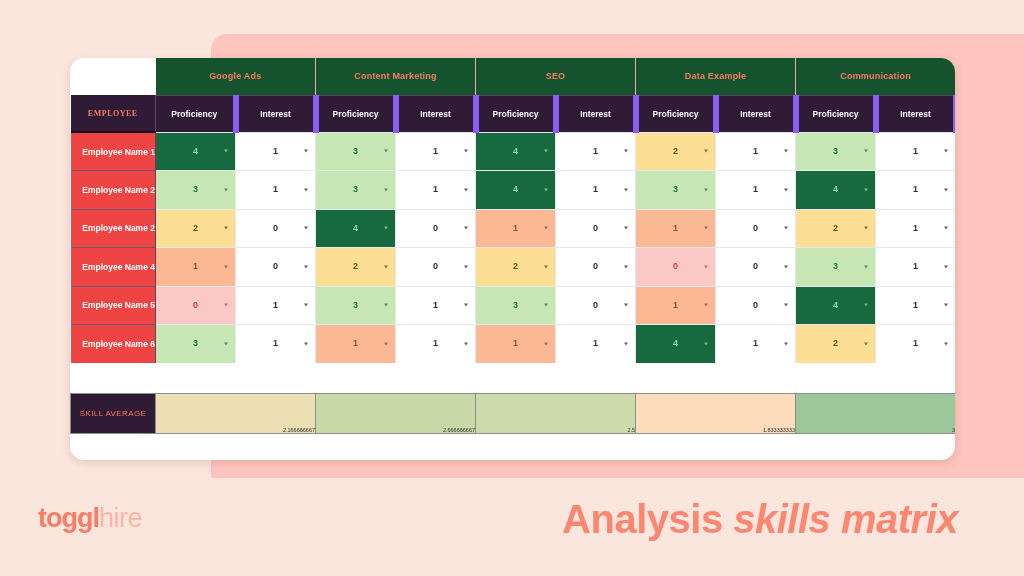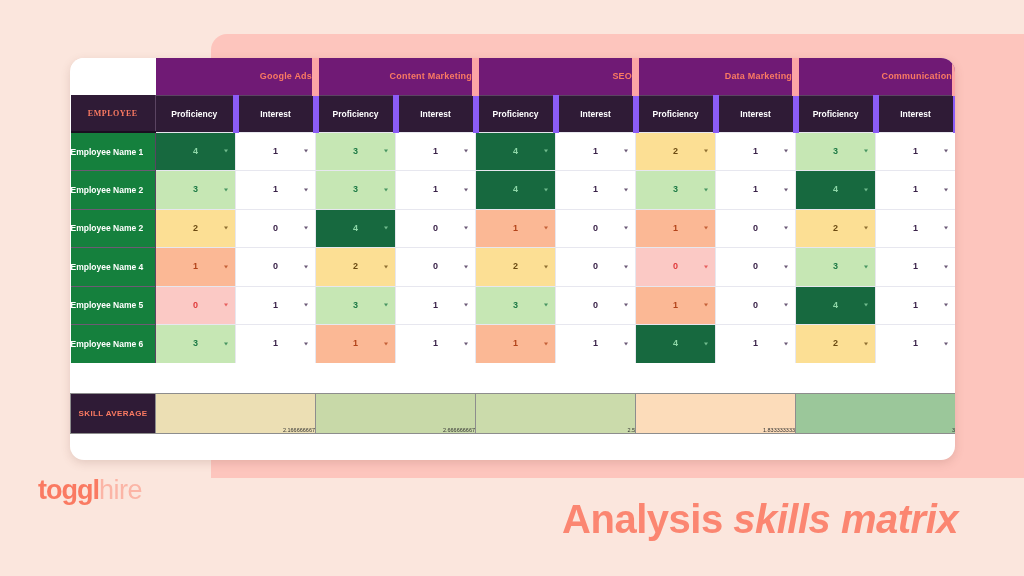--- a/index.html
+++ b/index.html
@@ -34,27 +34,27 @@
     border-collapse: collapse;
     table-layout: fixed;
     width: 885px;
     margin-left: 0px;
   }
   table.matrix td, table.matrix th { padding: 0; }
 
   
   .corner-blank { background: #ffffff; border: none; }
   .skillhdr {
-    background: #701a75;
+    background: #14532d;
     color: #fa7a62;
     font-size: 9px;
     font-weight: bold;
-    text-align: right;
+    text-align: center;
     height: 37px;
-    border-right: 7px solid #fca5a5;
+    border-right: 1px solid #fca5a5;
     letter-spacing: .2px;
   }
   .subhdr {
     background: #2f1b36;
     color: #ffffff;
     font-size: 8.5px;
     font-weight: bold;
     text-align: center;
     height: 37px;
     border-right: 6px solid #8b5cf6;
@@ -67,25 +67,25 @@
     font-weight: bold;
     text-align: center;
     height: 37px;
     letter-spacing: .5px;
     border-right: 1px solid #5b4462;
     font-family: Liberation Serif, serif;
   }
 
   
   .empname {
-    background: #15803d;
+    background: #ef4444;
     color: #ffffff;
     font-size: 8.5px;
     font-weight: bold;
-    text-align: left;
+    text-align: right;
     height: 37.5px;
     border-top: 1px solid #6d5a74;
     border-right: 1px solid #5b4462;
   }
   .empname.first { border-top: 2px solid #1a0f20; }
 
   td.cell {
     height: 37.5px;
     position: relative;
     border-top: 1px solid #e7e7ef;
@@ -114,41 +114,41 @@
   .p0 { background: #fbc9c5; color: #e03b3b; }
   .interest { background: #ffffff; color: #3a2248; }
 
   
   .spacer-row td { height: 31px; background: #ffffff; border: none; }
 
   .avglabel {
     background: #2f1b36;
     color: #fa7a62;
     font-size: 8px;
-    font-weight: bold;
+    font-weight: normal;
     text-align: center;
     height: 40px;
     letter-spacing: .4px;
     border: 1px solid #8d8d8d;
   }
   td.avgcell {
     height: 40px;
     border: 1px solid #8d8d8d;
     vertical-align: bottom;
     text-align: right;
     padding: 0 2px 1px 0;
     font-size: 5.5px;
     color: #333333;
     font-family: "Liberation Sans", sans-serif;
   }
 
   
   .logo {
     position: absolute;
-    left: 38px; top: 477px;
+    left: 38px; top: 505px;
     font-size: 27px;
     line-height: 1;
     white-space: nowrap;
   }
   .logo .toggl { color: #fa7a62; font-weight: bold; letter-spacing: -1px; }
   .logo .hire  { color: #fbb5a6; font-weight: normal; letter-spacing: -.5px; }
 
   .title {
     position: absolute;
     right: 66px; top: 497px;
@@ -179,21 +179,21 @@
         <col style="width:80px">
       <col style="width:80px">
         <col style="width:80px">
     </colgroup>
     <thead>
       <tr>
         <th class="corner-blank"></th>
         <th class="skillhdr" colspan="2">Google Ads</th>
         <th class="skillhdr" colspan="2">Content Marketing</th>
         <th class="skillhdr" colspan="2">SEO</th>
-        <th class="skillhdr" colspan="2">Data Marketing</th>
+        <th class="skillhdr" colspan="2">Data Example</th>
         <th class="skillhdr" colspan="2">Communication</th>
       </tr>
       <tr>
         <th class="emphdr">EMPLOYEE</th>
         <th class="subhdr">Proficiency</th>
         <th class="subhdr">Interest</th>
         <th class="subhdr">Proficiency</th>
         <th class="subhdr">Interest</th>
         <th class="subhdr">Proficiency</th>
         <th class="subhdr">Interest</th>

